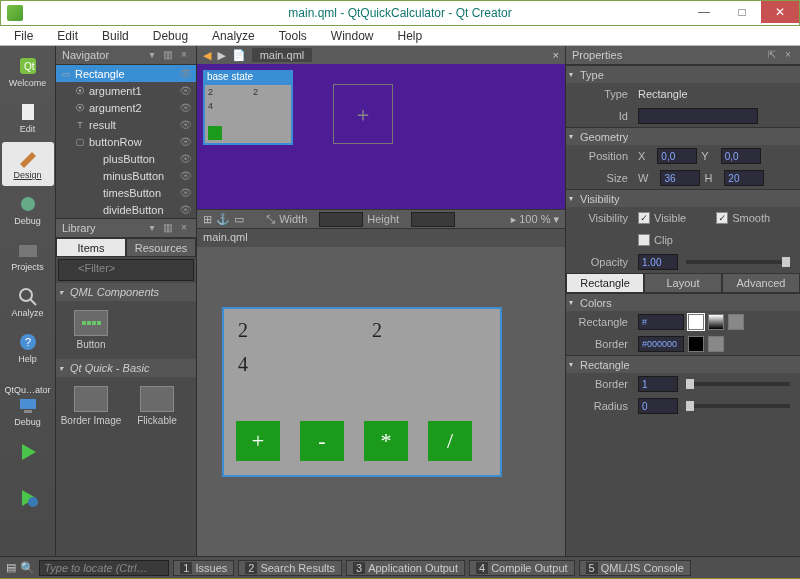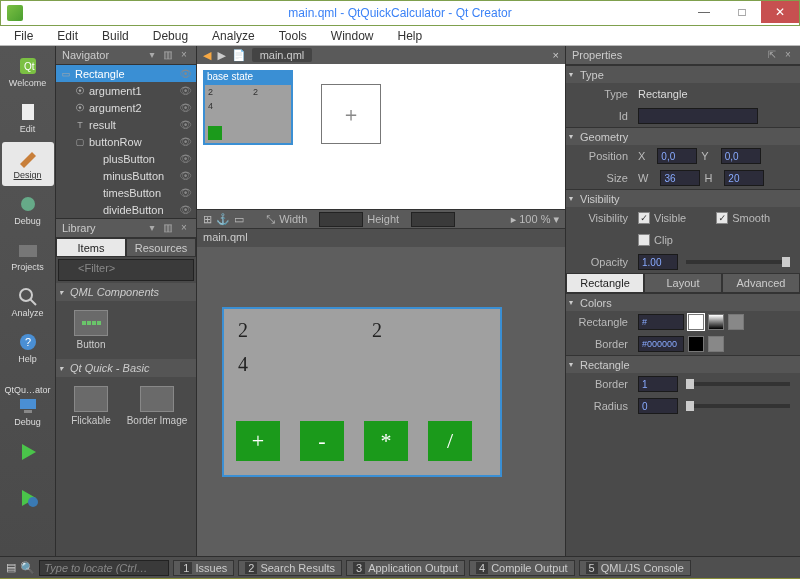--- a/index.html
+++ b/index.html
@@ -1,21 +1,21 @@
 <!DOCTYPE html>
 <html><head>
 <meta charset="utf-8">
 <style>
 * { margin: 0; padding: 0; box-sizing: border-box; font-family: "Segoe UI", Tahoma, sans-serif; }
 body { background: #8a8f3a; width: 800px; height: 579px; overflow: hidden; position: relative; }
 
 
 .titlebar { height: 26px; background: #fff; display: flex; align-items: center; justify-content: center; position: relative; border: 1px solid #7fa04d; }
 .title-icon { position: absolute; left: 6px; top: 4px; width: 16px; height: 16px; background: linear-gradient(135deg,#7bc043,#4a9e2f); border-radius: 2px; }
-.titlebar .title { font-size: 12px; color: #3b82f6; }
+.titlebar .title { font-size: 12px; color: #0f766e; }
 .winbtns { position: absolute; right: 0; top: 0; display: flex; }
 .winbtn { width: 38px; height: 22px; display: flex; align-items: center; justify-content: center; font-size: 12px; }
 .winbtn.close { background: #c75050; color: #fff; }
 .winbtn:not(.close) { color: #555; }
 
 .menubar { height: 20px; background: #fff; border-bottom: 1px solid #bbb; display: flex; align-items: center; padding: 0 6px; gap: 8px; font-size: 12px; }
 .menuitem { padding: 1px 8px; color: #333; }
 
 
 .workarea { display: flex; height: 510px; }
@@ -47,21 +47,21 @@
 .lib-sec::before { content: "▾"; position: absolute; left: 3px; font-size: 8px; }
 .lib-items { display: flex; flex-wrap: wrap; padding: 4px; gap: 4px; }
 .lib-item { width: 62px; height: 50px; display: flex; flex-direction: column; align-items: center; justify-content: center; font-size: 10px; color: #ccc; }
 .lib-thumb { width: 34px; height: 26px; background: #6a6a6a; border: 1px solid #888; margin-bottom: 3px; display: flex; align-items: center; justify-content: center; gap: 1px; }
 .lib-thumb .d { width: 4px; height: 4px; background: #6ac46a; }
 
 
 .canvas-col { flex: 1; background: #4f4f4f; display: flex; flex-direction: column; }
 .canvas-top { height: 18px; background: #5a5a5a; display: flex; align-items: center; gap: 6px; padding: 0 6px; font-size: 11px; color: #ccc; }
 .canvas-top .fn { background: #444; padding: 1px 8px; border-radius: 2px; }
-.states-area { height: 145px; background: #ffffff; display: flex; align-items: flex-start; padding: 6px; gap: 12px; }
+.states-area { height: 145px; background: #4c1d95; display: flex; align-items: flex-start; padding: 6px; gap: 24px; }
 .state-card { width: 90px; }
 .state-lbl { background: #3a8fd4; color: #fff; font-size: 10px; padding: 1px 4px; }
 .state-prev { width: 90px; height: 62px; background: #a0a0a0; border: 2px solid #3a8fd4; position: relative; font-size: 9px; color: #333; padding: 3px; }
 .state-prev .n { position: absolute; }
 .state-prev .sq { position: absolute; width: 14px; height: 14px; background: #1b9a1b; }
 .add-state { width: 60px; height: 60px; border: 1px solid #777; display: flex; align-items: center; justify-content: center; color: #888; font-size: 20px; margin-top: 14px; margin-left: 16px; }
 .size-bar { height: 20px; background: #5a5a5a; display: flex; align-items: center; gap: 4px; padding: 0 6px; font-size: 11px; color: #bbb; border-top: 1px solid #333; border-bottom: 1px solid #333; }
 .size-bar .inp { width: 44px; height: 15px; background: #3a3a3a; border: 1px solid #222; }
 .size-bar .zoom { margin-left: auto; }
 .docname { height: 18px; background: #4f4f4f; color: #ccc; font-size: 11px; padding: 2px 6px; }
@@ -276,25 +276,25 @@
                 <div class="d"></div>
                 <div class="d"></div>
               </div>
             <span>Button</span>
           </div>
         </div>
         <div class="lib-sec">Qt Quick - Basic</div>
         <div class="lib-items">
           <div class="lib-item">
             <div class="lib-thumb"></div>
-            <span>Flickable</span>
+            <span>Border Image</span>
           </div>
           <div class="lib-item">
             <div class="lib-thumb"></div>
-            <span>Border Image</span>
+            <span>Flickable</span>
           </div>
         </div>
       </div>
     </div>
 
     <div class="canvas-col">
       <div class="canvas-top">
         <span style="color:#f7a843">◀</span>
         <span>▶</span>
         <span>📄</span>

